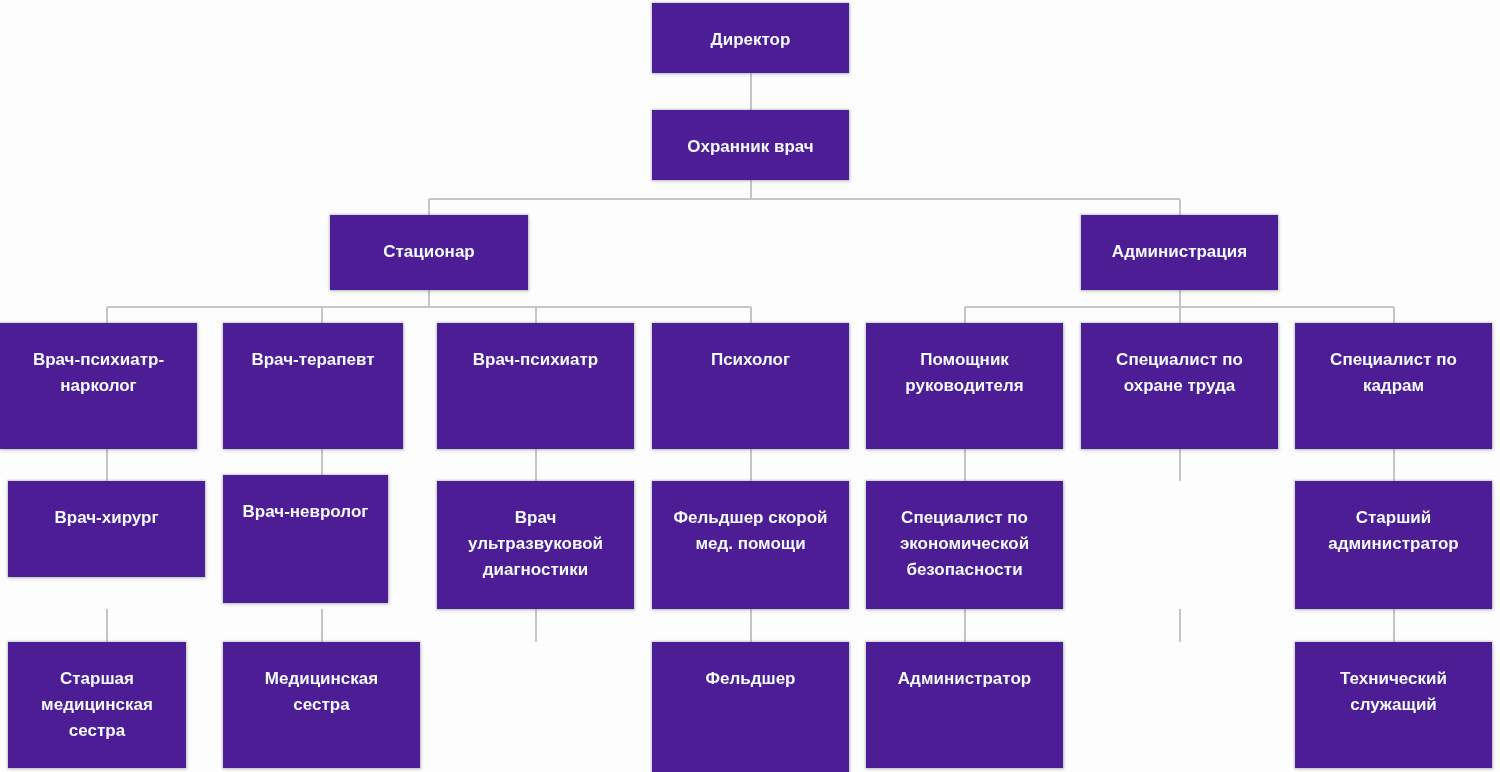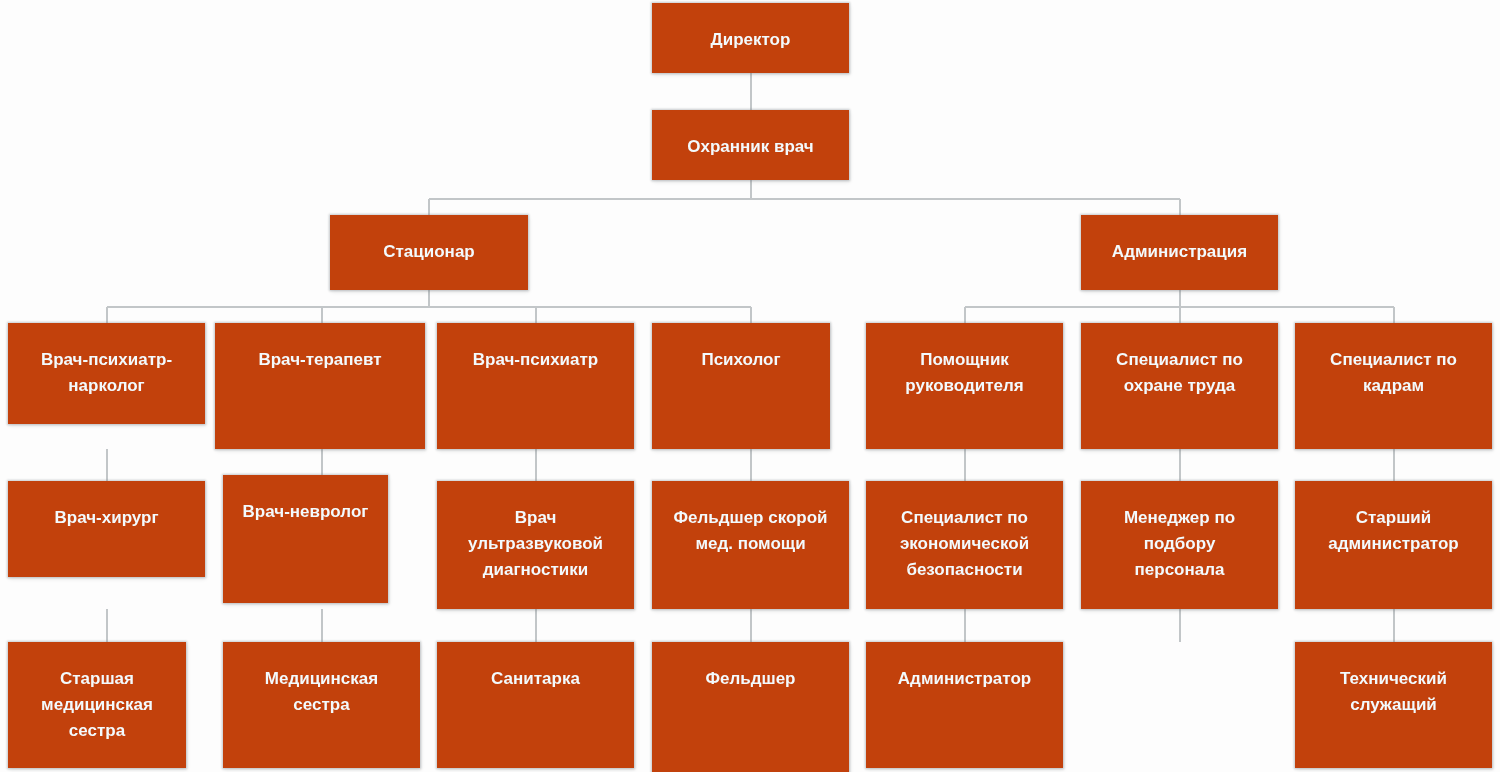--- a/index.html
+++ b/index.html
@@ -17,21 +17,21 @@
   }
   .connectors {
     position: absolute;
     left: 0; top: 0;
     width: 1500px; height: 772px;
     pointer-events: none;
   }
   .node {
     position: absolute;
     box-sizing: border-box;
-    background: #c2410c;
+    background: #4c1d95;
     color: #f3fafd;
     font-size: 17px;
     font-weight: bold;
     line-height: 26px;
     text-align: center;
     padding: 24px 6px 0 6px;
     white-space: pre-line;
     box-shadow: 0 0 2px 1px rgba(125,135,140,0.40), 1px 2px 4px rgba(0,0,0,0.10);
   }
 </style>
@@ -81,52 +81,48 @@
     </g>
   </svg>
 
   <div class="node" style="left:652px;top:3px;width:197px;height:70px">Директор</div>
 
   <div class="node" style="left:652px;top:110px;width:197px;height:70px">Охранник врач</div>
 
   <div class="node" style="left:330px;top:215px;width:198px;height:75px">Стационар</div>
   <div class="node" style="left:1081px;top:215px;width:197px;height:75px">Администрация</div>
 
-  <div class="node" style="left:8px;top:323px;width:197px;height:101px">Врач-психиатр-
+  <div class="node" style="left:0;top:323px;width:197px;height:126px">Врач-психиатр-
 нарколог</div>
-  <div class="node" style="left:215px;top:323px;width:210px;height:126px">Врач-терапевт</div>
+  <div class="node" style="left:223px;top:323px;width:180px;height:126px">Врач-терапевт</div>
   <div class="node" style="left:437px;top:323px;width:197px;height:126px">Врач-психиатр</div>
-  <div class="node" style="left:652px;top:323px;width:178px;height:126px">Психолог</div>
+  <div class="node" style="left:652px;top:323px;width:197px;height:126px">Психолог</div>
   <div class="node" style="left:866px;top:323px;width:197px;height:126px">Помощник
 руководителя</div>
   <div class="node" style="left:1081px;top:323px;width:197px;height:126px">Специалист по
 охране труда</div>
   <div class="node" style="left:1295px;top:323px;width:197px;height:126px">Специалист по
 кадрам</div>
 
   <div class="node" style="left:8px;top:481px;width:197px;height:96px">Врач-хирург</div>
   <div class="node" style="left:223px;top:475px;width:165px;height:128px">Врач-невролог</div>
   <div class="node" style="left:437px;top:481px;width:197px;height:128px">Врач
 ультразвуковой
 диагностики</div>
   <div class="node" style="left:652px;top:481px;width:197px;height:128px">Фельдшер скорой
 мед. помощи</div>
   <div class="node" style="left:866px;top:481px;width:197px;height:128px">Специалист по
 экономической
 безопасности</div>
-  <div class="node" style="left:1081px;top:481px;width:197px;height:128px">Менеджер по
-подбору
-персонала</div>
   <div class="node" style="left:1295px;top:481px;width:197px;height:128px">Старший
 администратор</div>
 
   <div class="node" style="left:8px;top:642px;width:178px;height:126px">Старшая
 медицинская
 сестра</div>
   <div class="node" style="left:223px;top:642px;width:197px;height:126px">Медицинская
 сестра</div>
-  <div class="node" style="left:437px;top:642px;width:197px;height:126px">Санитарка</div>
   <div class="node" style="left:652px;top:642px;width:197px;height:134px">Фельдшер</div>
   <div class="node" style="left:866px;top:642px;width:197px;height:126px">Администратор</div>
   <div class="node" style="left:1295px;top:642px;width:197px;height:126px">Технический
 служащий</div>
 
 </div>
 
 </body></html>

